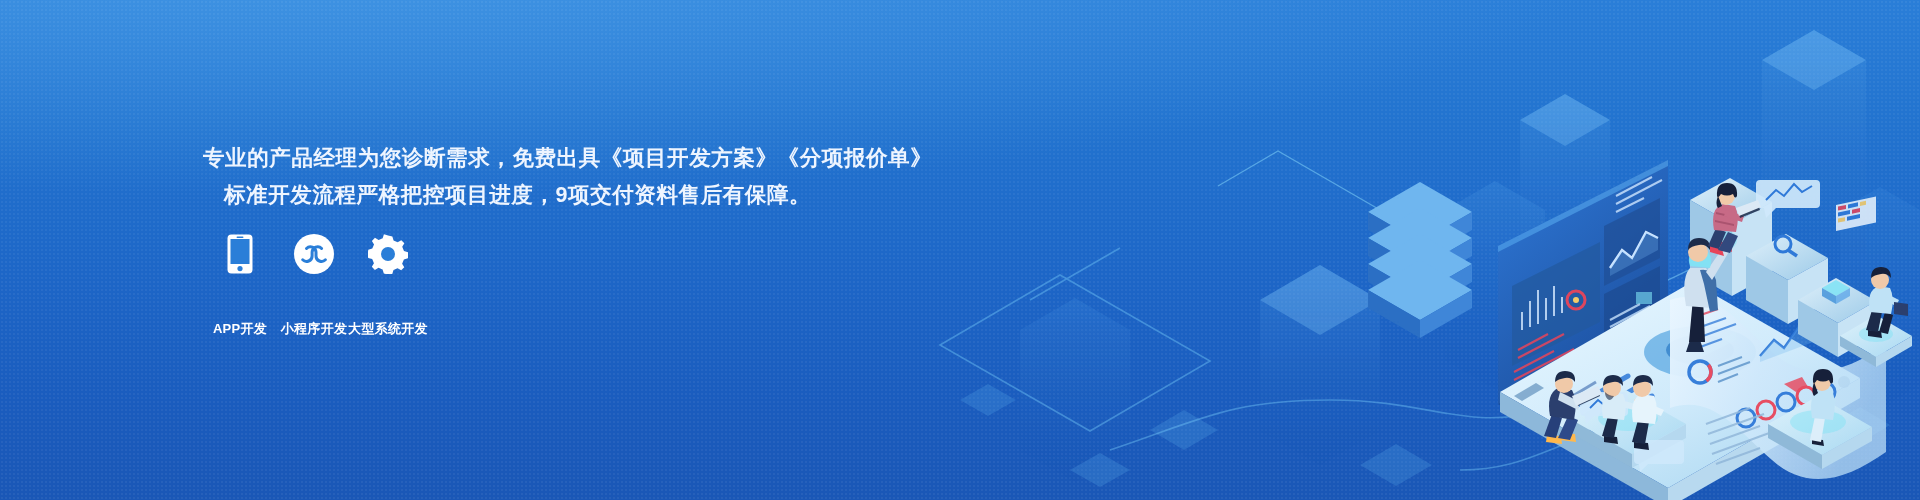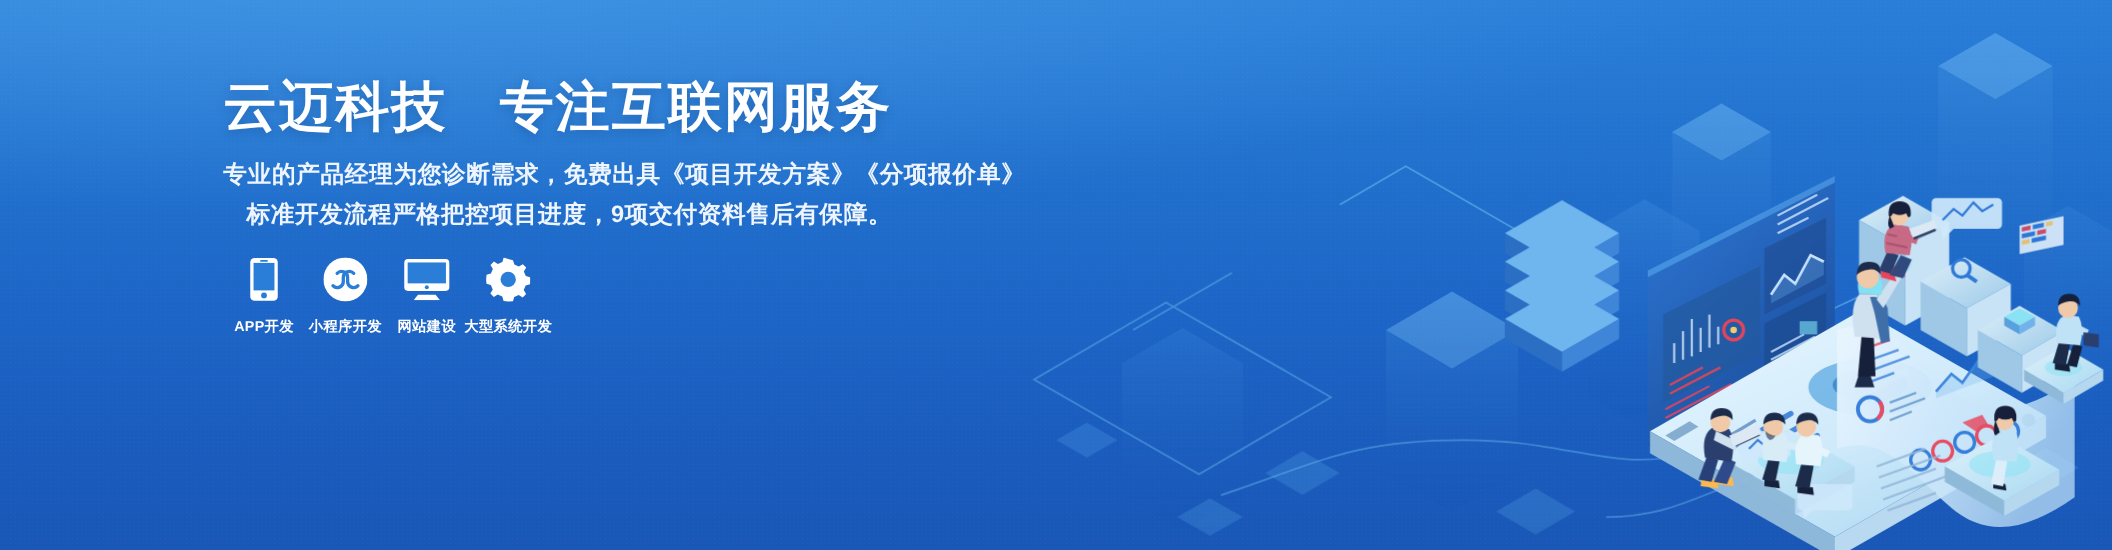--- a/index.html
+++ b/index.html
@@ -68,20 +68,21 @@
     left:0; top:232px;
     display:flex;
     align-items:flex-start;
   }
   .svc{
     width:74px;
     display:flex;
     flex-direction:column;
     align-items:center;
     margin-right:0;
+    gap:32px;
   }
   .svc .glyph{
     height:44px;
     display:flex;
     align-items:center;
     justify-content:center;
   }
   .svc svg{ display:block; fill:#ffffff; }
   .svc .lab{
     margin-top:12px;
@@ -490,25 +491,20 @@
       <path d="M912 418 q-4 -26 9 -30 l11 2 q5 12 1 30 z" fill="#bfe2f6"></path>
       <path d="M928 396 l8 4 l-2 5 l-8 -4 z" fill="#bfe2f6"></path>
       <circle cx="922" cy="382" r="9" fill="#f0c9a8"></circle>
       <path d="M913 382 q-1 -13 10 -13 q11 0 10 13 q-2 4 -4 -2 q-6 3 -12 0 q-3 5 -4 2 z" fill="#16203a"></path>
       <path d="M914 382 q-3 10 0 14 l4 -3 z" fill="#16203a"></path>
     </g>
   </svg>
 
   <div class="content">
 
-    <h1 class="headline">
-      <span>云迈科技</span>
-      <span class="gap"></span>
-      <span>专注互联网服务</span>
-    </h1>
 
     <p class="sub l1">专业的产品经理为您诊断需求，免费出具《项目开发方案》《分项报价单》</p>
     <p class="sub l2">标准开发流程严格把控项目进度，9项交付资料售后有保障。</p>
 
     <div class="services">
 
       <div class="svc">
         <span class="glyph">
           <svg width="26" height="40" viewBox="0 0 26 40">
             <rect x="0.5" y="0.5" width="25" height="39" rx="4" ry="4" fill="#fff"></rect>
@@ -525,31 +521,20 @@
           <svg width="40" height="40" viewBox="0 0 40 40">
             <circle cx="20" cy="20" r="20" fill="#fff"></circle>
             <path d="M12.5 14.5 a5.5 5.5 0 0 1 9.5 3.6 l0 3.8 a5.5 5.5 0 0 0 9.4 3.9" fill="none" stroke="#2a7ed8" stroke-width="3" stroke-linecap="round"></path>
             <path d="M27.6 14.5 a5.5 5.5 0 0 0 -9.5 3.6 l0 3.8 a5.5 5.5 0 0 1 -9.4 3.9" fill="none" stroke="#2a7ed8" stroke-width="3" stroke-linecap="round"></path>
           </svg>
         </span>
         <span class="lab">小程序开发</span>
       </div>
 
 
-      <div class="svc">
-        <span class="glyph">
-          <svg width="42" height="38" viewBox="0 0 42 38">
-            <rect x="0.5" y="0.5" width="41" height="29" rx="3.5" fill="#fff"></rect>
-            <rect x="3.6" y="3.6" width="34.8" height="19" fill="#2a7ed8"></rect>
-            <circle cx="21" cy="26.2" r="1.8" fill="#2a7ed8"></circle>
-            <path d="M13 33 h16 l4 5 h-24 z" fill="#fff"></path>
-          </svg>
-        </span>
-        <span class="lab">网站建设</span>
-      </div>
 
       <div class="svc">
         <span class="glyph">
           <svg width="40" height="40" viewBox="0 0 40 40">
             <path d="M20 0 l4.6 1.1 l1.3 4.3 l4.4 1.9 l3.9 -2.3 l3.3 3.3 l-2.3 3.9
                      l1.9 4.4 l4.3 1.3 L42 20 l-0.7 4.6 l-4.3 1.3 l-1.9 4.4 l2.3 3.9
                      l-3.3 3.3 l-3.9 -2.3 l-4.4 1.9 l-1.3 4.3 L20 42 l-4.6 -1.1
                      l-1.3 -4.3 l-4.4 -1.9 l-3.9 2.3 l-3.3 -3.3 l2.3 -3.9 l-1.9 -4.4
                      l-4.3 -1.3 L-2 20 l0.7 -4.6 l4.3 -1.3 l1.9 -4.4 l-2.3 -3.9
                      l3.3 -3.3 l3.9 2.3 l4.4 -1.9 l1.3 -4.3 Z" fill="#fff" transform="translate(0,0) scale(0.93) translate(1.6,1.6)"></path>

